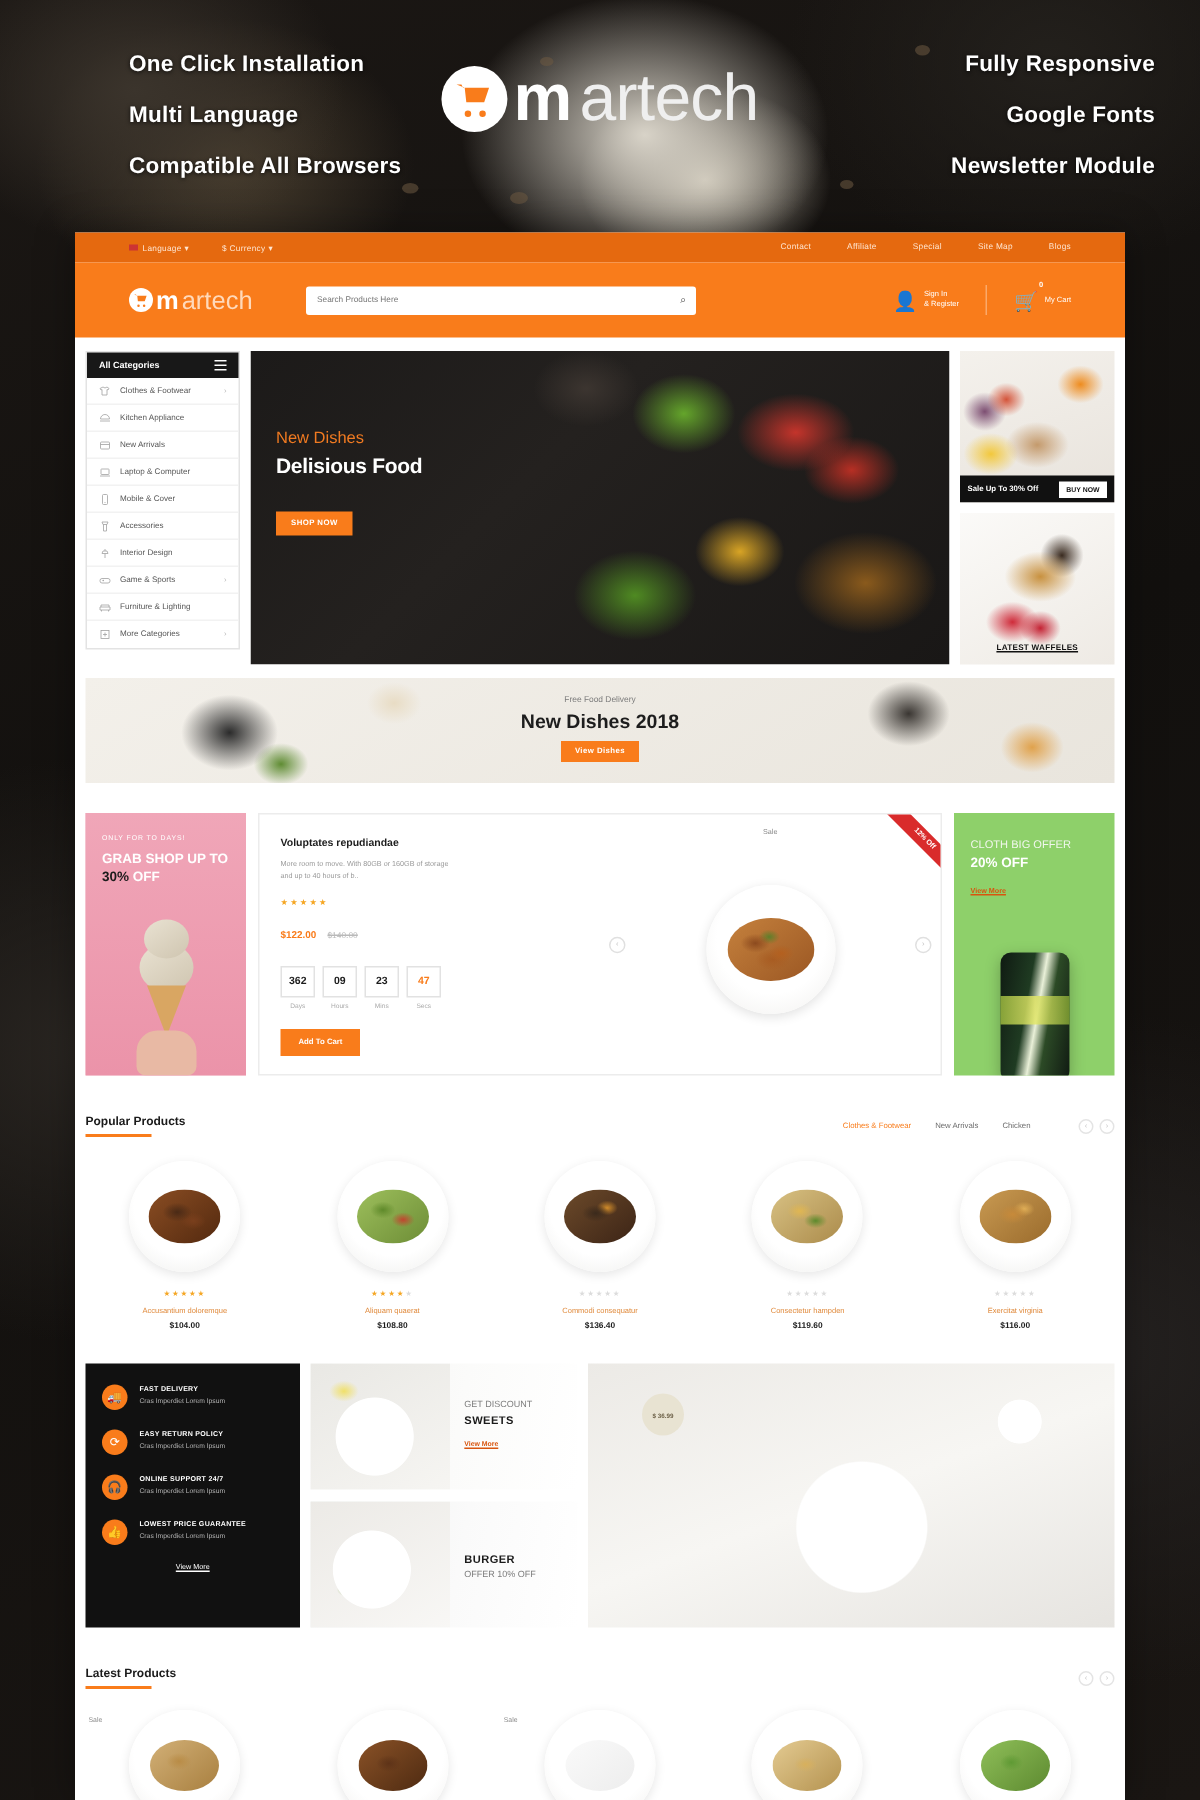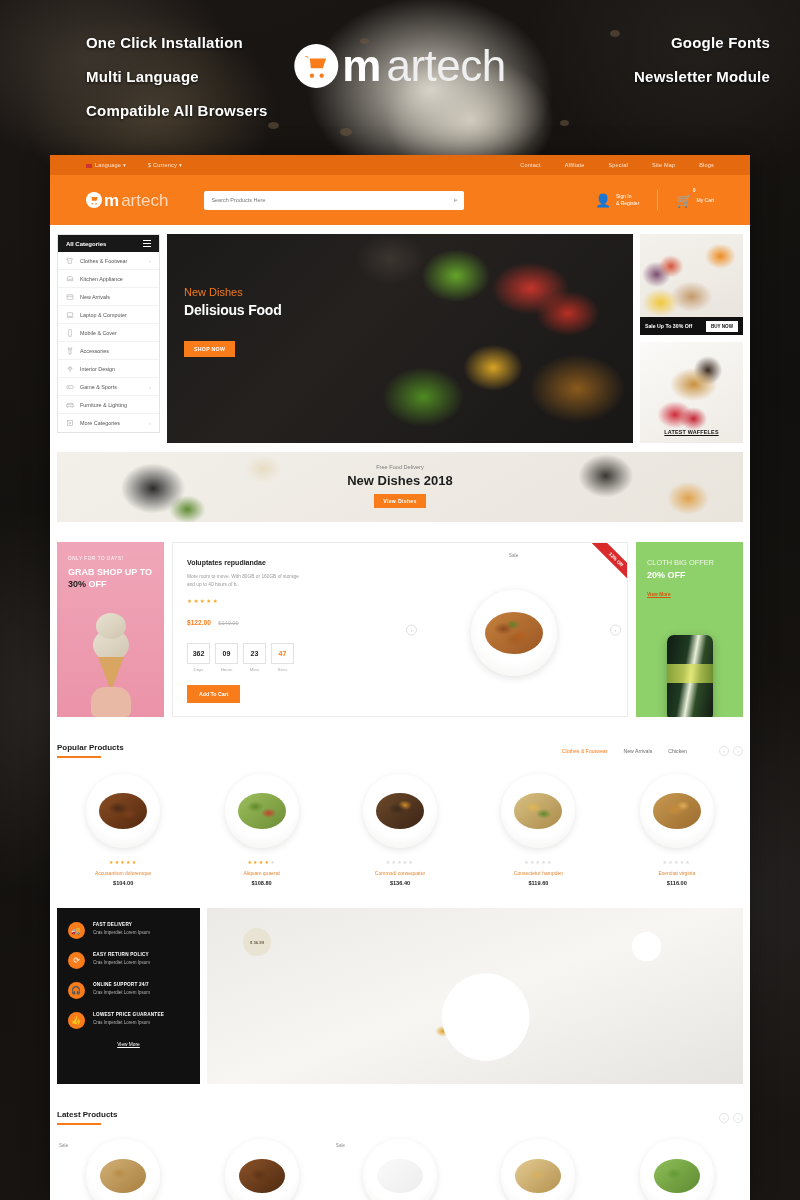--- a/index.html
+++ b/index.html
@@ -304,20 +304,21 @@
   <div class="brand-top">
     <div class="brand-circle">
       <svg viewBox="0 0 24 24" fill="#f97c1b">
           <path d="M1 3h3l1 2h16l-3 9H7L6 5M8 19a2 2 0 1 0 0 4 2 2 0 0 0 0-4m9 0a2 2 0 1 0 0 4 2 2 0 0 0 0-4"></path>
         </svg>
     </div>
     <span class="bt-m">m</span>
     <span class="bt-rest">artech</span>
   </div>
   <div class="promo-col right">
+    <div>Fully Responsive</div>
     <div>Google Fonts</div>
     <div>Newsletter Module</div>
   </div>
 </div>
 
 <div class="shadow-bot"></div>
 
 <div class="site">
 
   <div class="hdr-top">
@@ -640,20 +641,37 @@
       <div class="srv">
         <div class="srv-ic">👍</div>
         <div>
             <div class="t">LOWEST PRICE GUARANTEE</div>
             <div class="d">Cras Imperdiet Lorem Ipsum</div>
           </div>
       </div>
       <div class="srv-more">View More</div>
     </div>
 
+    <div class="srv-mid">
+      <div class="mini mini1">
+        <div class="photo"></div>
+        <div class="cap">
+          <div class="c1">GET DISCOUNT</div>
+          <div class="c2">SWEETS</div>
+          <div class="vm">View More</div>
+        </div>
+      </div>
+      <div class="mini mini2">
+        <div class="photo"></div>
+        <div class="cap">
+          <div class="c2">BURGER</div>
+          <div class="c1" style="margin-top:3px;">OFFER 10% OFF</div>
+        </div>
+      </div>
+    </div>
 
     <div class="srv-right">
       <div class="badge">
           <span>$ 36.99</span>
         </div>
     </div>
   </div>
 
   <div class="sec-head">
     <div class="sec-title">Latest Products</div>

